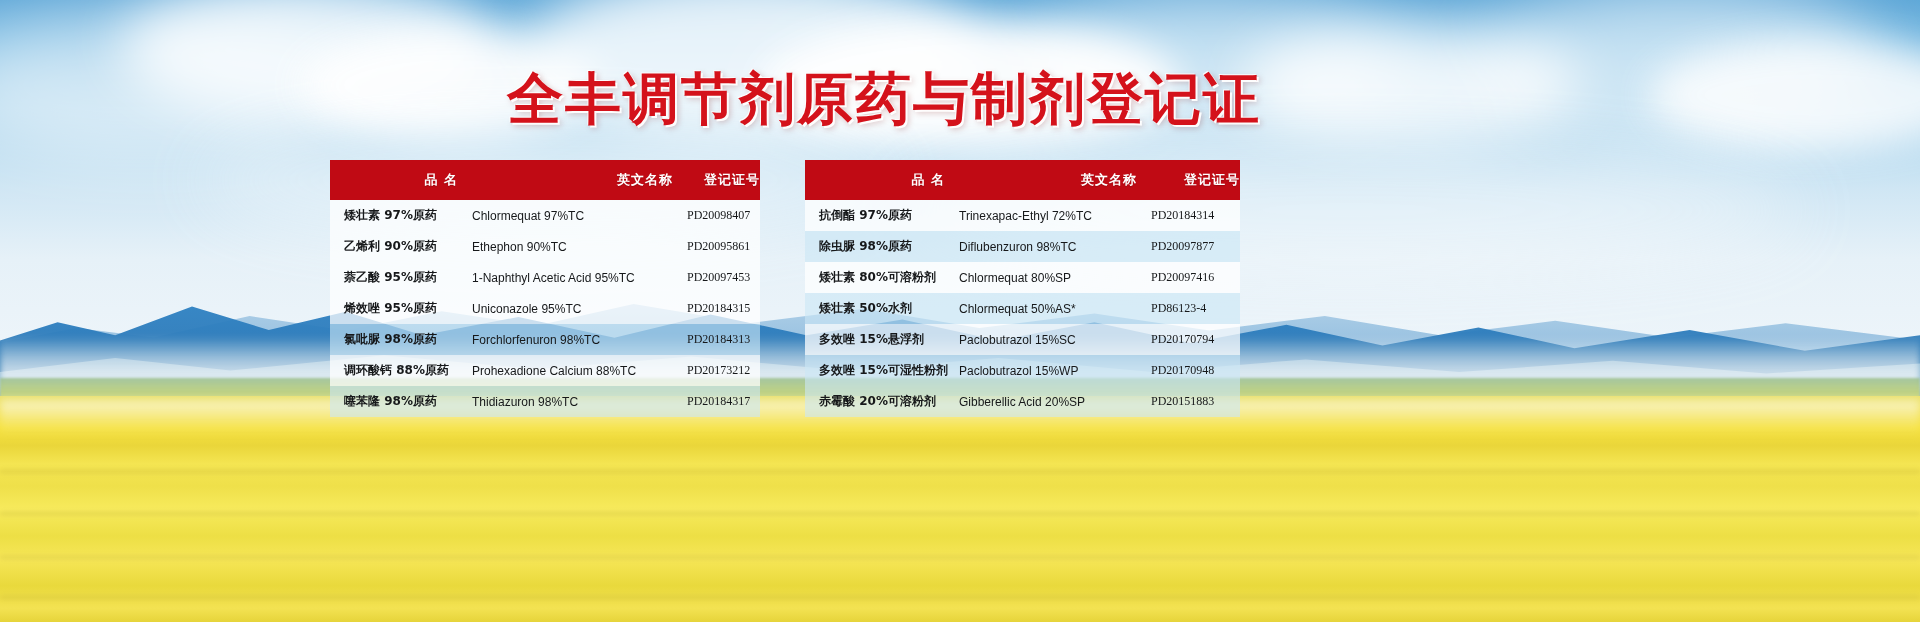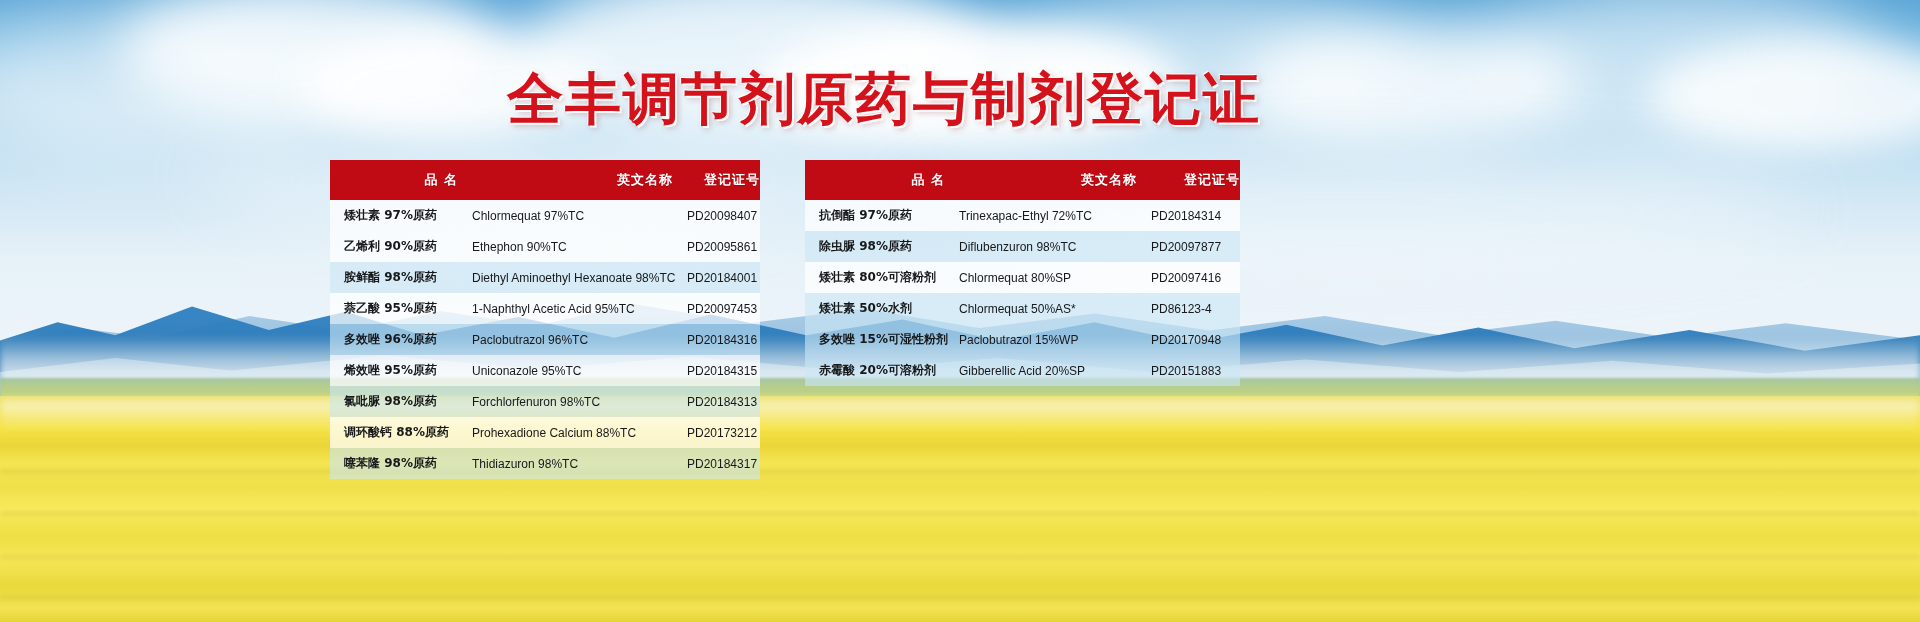--- a/index.html
+++ b/index.html
@@ -116,21 +116,21 @@
     font-size:12px;
     color:#16181a;
     padding:7px 0 7px 14px;
     height:14px;
     font-family:"DejaVu Sans","Liberation Sans",sans-serif;
     vertical-align:middle;
     white-space:nowrap;
   }
   tbody td.c1{padding-left:14px;font-weight:bold;}
   tbody td.c2{font-weight:normal;font-family:"Liberation Sans","DejaVu Sans",sans-serif;}
-  tbody td.c3{font-weight:normal;font-family:Liberation Sans, sans-serif;}
+  tbody td.c3{font-weight:normal;font-family:Liberation Serif, serif;}
 
   tbody tr.odd  td{background:rgba(255,255,255,.74);}
   tbody tr.even td{background:rgba(203,230,245,.62);}
 
   
   #table-left  col.w1{width:128px;} #table-left  col.w2{width:215px;} #table-left  col.w3{width:87px;}
   #table-right col.w1{width:140px;} #table-right col.w2{width:192px;} #table-right col.w3{width:103px;}
 </style>
 </head>
 <body>
@@ -184,34 +184,24 @@
       <tr class="odd">
         <td class="c1">矮壮素 97%原药</td>
         <td class="c2">Chlormequat 97%TC</td>
         <td class="c3">PD20098407</td>
       </tr>
       <tr class="odd">
         <td class="c1">乙烯利 90%原药</td>
         <td class="c2">Ethephon 90%TC</td>
         <td class="c3">PD20095861</td>
       </tr>
-      <tr class="even">
-        <td class="c1">胺鲜酯 98%原药</td>
-        <td class="c2">Diethyl Aminoethyl Hexanoate 98%TC</td>
-        <td class="c3">PD20184001</td>
-      </tr>
       <tr class="odd">
         <td class="c1">萘乙酸 95%原药</td>
         <td class="c2">1-Naphthyl Acetic Acid 95%TC</td>
         <td class="c3">PD20097453</td>
-      </tr>
-      <tr class="even">
-        <td class="c1">多效唑 96%原药</td>
-        <td class="c2">Paclobutrazol 96%TC</td>
-        <td class="c3">PD20184316</td>
       </tr>
       <tr class="odd">
         <td class="c1">烯效唑 95%原药</td>
         <td class="c2">Uniconazole 95%TC</td>
         <td class="c3">PD20184315</td>
       </tr>
       <tr class="even">
         <td class="c1">氯吡脲 98%原药</td>
         <td class="c2">Forchlorfenuron 98%TC</td>
         <td class="c3">PD20184313</td>
@@ -258,20 +248,25 @@
       <tr class="odd">
         <td class="c1">矮壮素 80%可溶粉剂</td>
         <td class="c2">Chlormequat 80%SP</td>
         <td class="c3">PD20097416</td>
       </tr>
       <tr class="even">
         <td class="c1">矮壮素 50%水剂</td>
         <td class="c2">Chlormequat 50%AS*</td>
         <td class="c3">PD86123-4</td>
       </tr>
+      <tr class="odd">
+        <td class="c1">多效唑 15%悬浮剂</td>
+        <td class="c2">Paclobutrazol 15%SC</td>
+        <td class="c3">PD20170794</td>
+      </tr>
       <tr class="even">
         <td class="c1">多效唑 15%可湿性粉剂</td>
         <td class="c2">Paclobutrazol 15%WP</td>
         <td class="c3">PD20170948</td>
       </tr>
       <tr class="even">
         <td class="c1">赤霉酸 20%可溶粉剂</td>
         <td class="c2">Gibberellic Acid 20%SP</td>
         <td class="c3">PD20151883</td>
       </tr>

